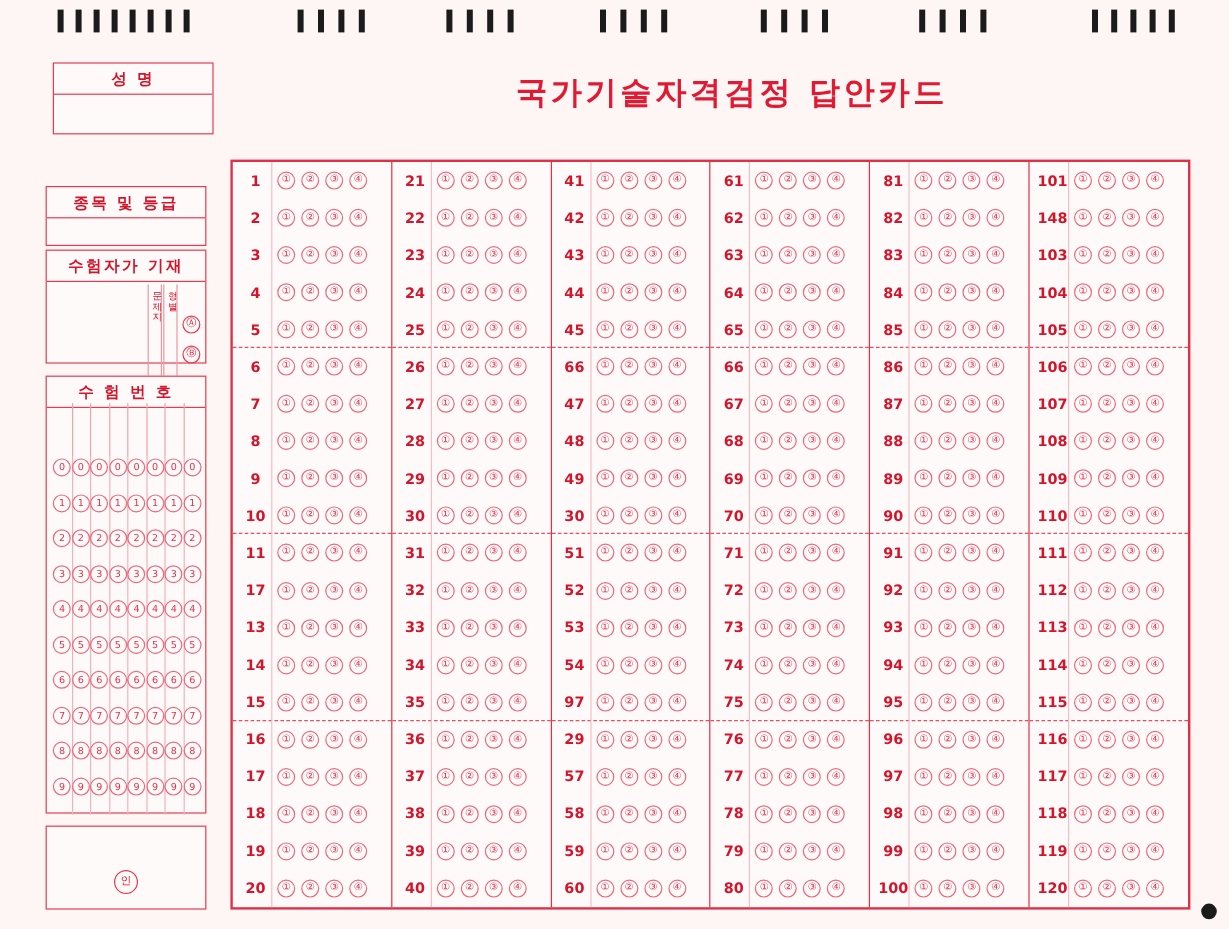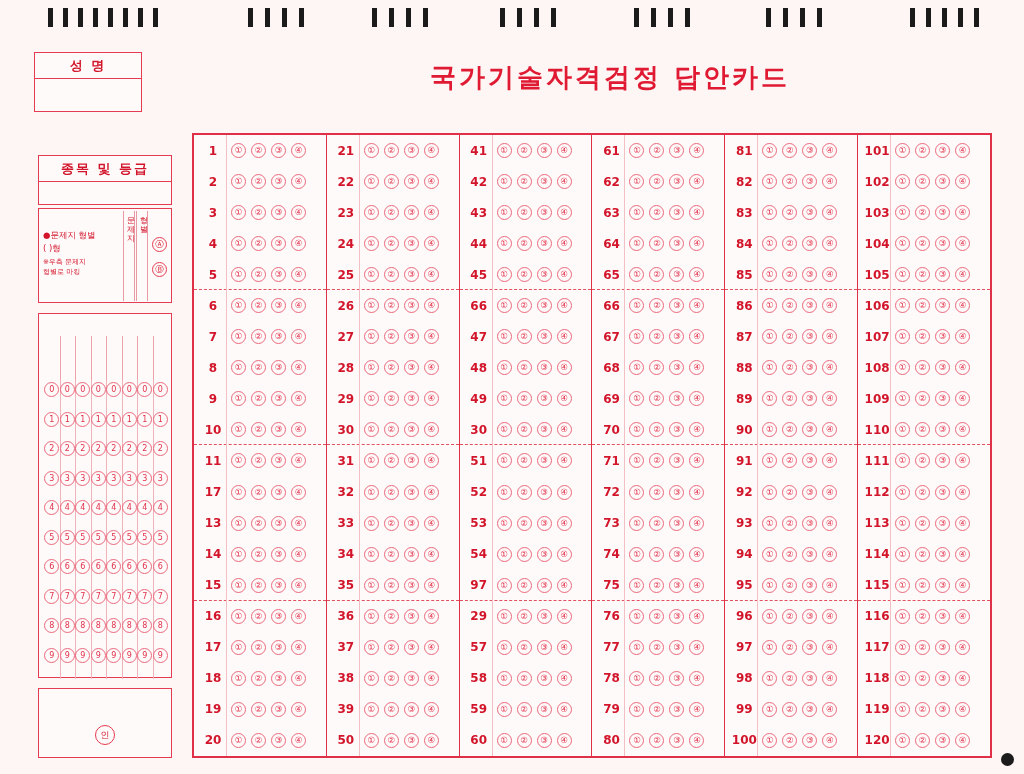--- a/index.html
+++ b/index.html
@@ -34,21 +34,21 @@
     background:#fffafa;
   }
   .lbox-head {
     border-bottom:1.6px solid #e53b52;
     text-align:center;
     font-size:13px; font-weight:bold;
     padding:4px 0 3px;
     letter-spacing:2px;
     color:#d2152a;
   }
-  #name-box { left:34px; top:52px; width:108px; height:60px; }
+  #name-box { left:44px; top:52px; width:134px; height:60px; }
   #subject-box { left:38px; top:155px; width:134px; height:50px; }
   #form-box { left:38px; top:208px; width:134px; height:95px; }
   #number-box { left:38px; top:313px; width:134px; height:365px; }
   #proctor-box { left:38px; top:688px; width:134px; height:70px; }
 
   
   #form-inner { position:relative; width:100%; height:100%; }
   .form-left { position:absolute; left:4px; top:20px; width:78px; font-size:8.5px; line-height:1.55; }
   .form-left .fl-row { white-space:nowrap; }
   .vert-label {
@@ -169,35 +169,31 @@
 
 <div class="lbox" id="name-box">
   <div class="lbox-head">성        명</div>
 </div>
 
 <div class="lbox" id="subject-box">
   <div class="lbox-head">종목 및 등급</div>
 </div>
 
 <div class="lbox" id="form-box">
+  <div class="lbox-head">수험자가 기재</div>
   <div id="form-inner">
-    <div class="form-left">
-      <div class="fl-row">●문제지 형별</div>
-      <div class="fl-row">(      )형</div>
-      <div class="fl-note" style="white-space:pre-line;">※우측 문제지
-형별로 마킹</div>
-    </div>
     <div class="vert-label">문제지</div>
     <div class="vert-label v2">형별</div>
     <div class="form-circ" id="form-a">Ⓐ</div>
     <div class="form-circ" id="form-b">Ⓑ</div>
   </div>
 </div>
 
 <div class="lbox" id="number-box">
+  <div class="lbox-head">수 험 번 호</div>
   <div id="num-grid">
     <div id="num-cols">
         <div class="vline" style="left: 15.5px;"></div>
         <div class="vline" style="left: 31px;"></div>
         <div class="vline" style="left: 46.5px;"></div>
         <div class="vline" style="left: 62px;"></div>
         <div class="vline" style="left: 77.5px;"></div>
         <div class="vline" style="left: 93px;"></div>
         <div class="vline" style="left: 108.5px;"></div>
       </div>
@@ -665,21 +661,21 @@
       <div class="qrow">
         <div class="qnum">39</div>
         <div class="bubbles">
           <div class="bub">①</div>
           <div class="bub">②</div>
           <div class="bub">③</div>
           <div class="bub">④</div>
         </div>
       </div>
       <div class="qrow">
-        <div class="qnum">50</div>
+        <div class="qnum">40</div>
         <div class="bubbles">
           <div class="bub">①</div>
           <div class="bub">②</div>
           <div class="bub">③</div>
           <div class="bub">④</div>
         </div>
       </div>
       <div class="vsep" style="left: 32px;"></div>
     </div>
     <div class="blk" style="flex: 1 1 0px;">
@@ -1235,21 +1231,21 @@
       <div class="qrow">
         <div class="qnum">101</div>
         <div class="bubbles">
           <div class="bub">①</div>
           <div class="bub">②</div>
           <div class="bub">③</div>
           <div class="bub">④</div>
         </div>
       </div>
       <div class="qrow">
-        <div class="qnum">102</div>
+        <div class="qnum">148</div>
         <div class="bubbles">
           <div class="bub">①</div>
           <div class="bub">②</div>
           <div class="bub">③</div>
           <div class="bub">④</div>
         </div>
       </div>
       <div class="qrow">
         <div class="qnum">103</div>
         <div class="bubbles">

